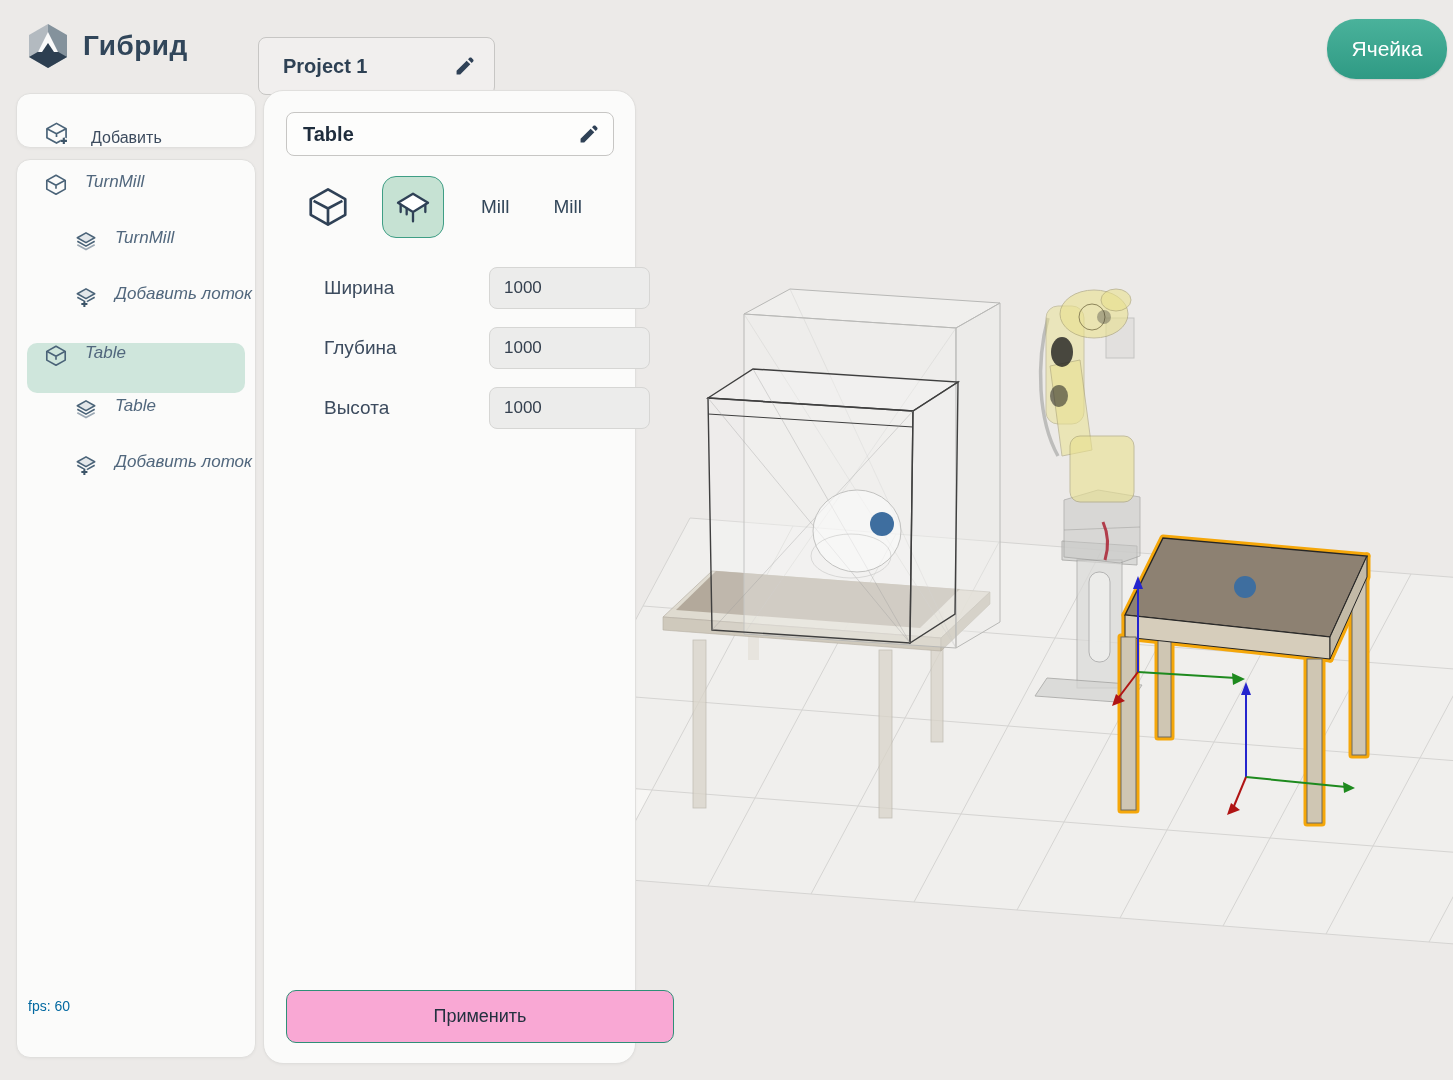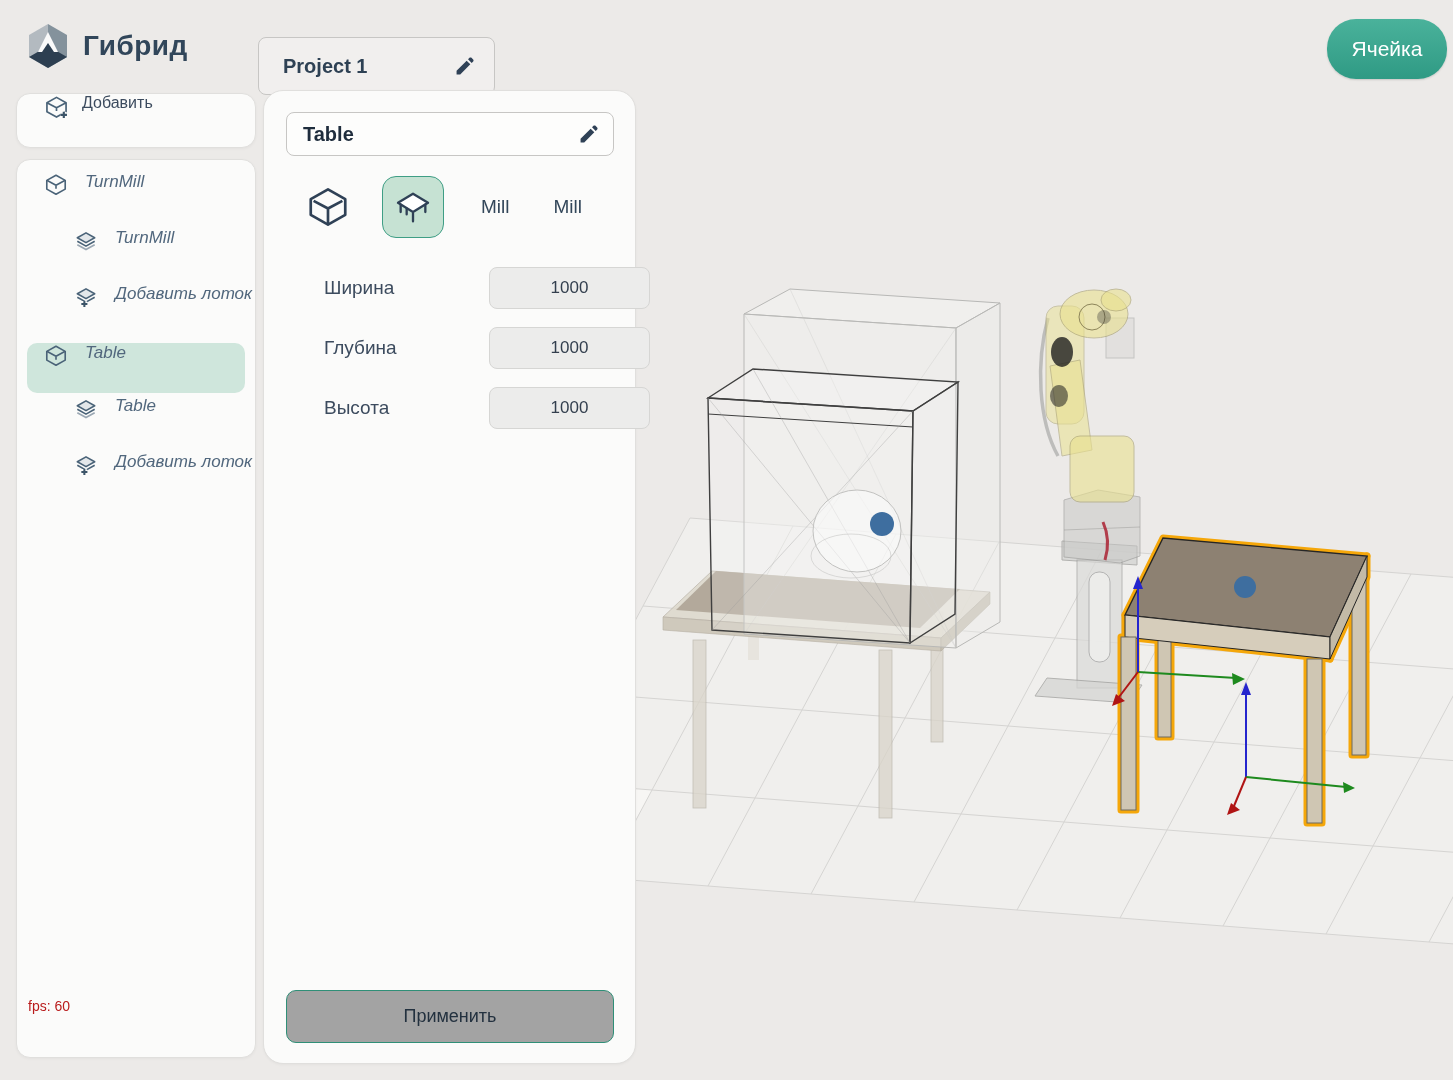--- a/index.html
+++ b/index.html
@@ -28,21 +28,21 @@
   }
   .project-name{font-size:20px;font-weight:700;color:#2e4154;}
   .cell-button{
     left:1327px;top:19px;width:120px;height:60px;border:none;border-radius:29px;
     background:linear-gradient(180deg,#4ab29b,#2f9a84);
     color:#fff;font-size:21px;display:flex;align-items:center;justify-content:center;
     font-family:inherit;cursor:pointer;box-shadow:0 1px 2px rgba(0,0,0,.15);
   }
   
   .add-card{left:16px;top:93px;width:240px;height:55px;box-sizing:border-box;
-    display:flex;align-items:flex-start;gap:12px;padding-left:26px;cursor:pointer;}
+    display:flex;align-items:flex-end;gap:21px;padding-left:26px;cursor:pointer;}
   .tree-card{left:16px;top:159px;width:240px;height:899px;box-sizing:border-box;padding-top:12px;}
   .tree-row{height:56px;display:flex;align-items:flex-start;gap:16px;padding-left:26px;
     color:#51677d;font-size:17px;cursor:pointer;box-sizing:border-box;font-style:italic;}
   .tree-row.child{padding-left:56px;}
   .tree-row.selected{background:#cfe6dc;border-radius:10px;margin:3px 10px;
     padding-left:16px;height:50px;}
   .tree-label{white-space:nowrap;}
   
   .panel{left:263px;top:90px;width:371px;height:972px;border-radius:20px;}
   .name-box{position:absolute;left:22px;top:21px;width:328px;height:44px;box-sizing:border-box;
@@ -50,25 +50,25 @@
     display:flex;align-items:center;justify-content:space-between;padding:0 13px 0 16px;}
   .name-value{font-size:20px;font-weight:700;color:#1f2d3d;}
   .type-row{position:absolute;left:40px;top:84px;height:64px;display:flex;align-items:center;gap:30px;}
   .type-opt{display:flex;align-items:center;justify-content:center;cursor:pointer;}
   .type-cube{width:48px;height:48px;}
   .type-table{width:62px;height:62px;background:#c6e2d3;border:1.5px solid #3f9e85;border-radius:14px;box-sizing:border-box;}
   .type-text{font-size:19px;color:#33475a;padding:0 7px;}
   .field-row{position:absolute;left:24px;width:326px;height:42px;display:flex;align-items:center;justify-content:space-between;margin-left:36px;}
   .field-label{font-size:19px;color:#3c4b5e;}
   .num-input{width:161px;height:42px;box-sizing:border-box;background:#ececeb;border:1px solid #d6d6d4;
-    border-radius:8px;text-align:center;padding:0 14px;font-size:17px;color:#333f4e;font-family:inherit;outline:none;}
-  .apply-btn{position:absolute;left:22px;bottom:20px;width:328px;height:53px;
-    background:#a3a3a3;border:1.5px solid #2f8f77;border-radius:10px;
+    border-radius:8px;text-align:left;padding:0 14px;font-size:17px;color:#333f4e;font-family:inherit;outline:none;}
+  .apply-btn{position:absolute;left:22px;bottom:20px;width:388px;height:53px;
+    background:#f9a8d4;border:1.5px solid #2f8f77;border-radius:10px;
     font-size:18px;color:#23313f;font-family:inherit;cursor:pointer;}
-  .fps{position:absolute;left:28px;top:998px;z-index:3;font-size:14px;color:#b91c1c;}
+  .fps{position:absolute;left:28px;top:998px;z-index:3;font-size:14px;color:#0369a1;}
   .icon{flex:0 0 auto;display:inline-flex;}
 </style>
 </head>
 <body>
 
 <svg class="scene" width="1453" height="1080" viewBox="0 0 1453 1080">
 
   <g>
     <polygon points="690,518 1720,598 1532,950 502,870" fill="#f0efed"></polygon>
     <polygon points="549,782 652,790 605,878 502,870" fill="#f7f6f4"></polygon>

